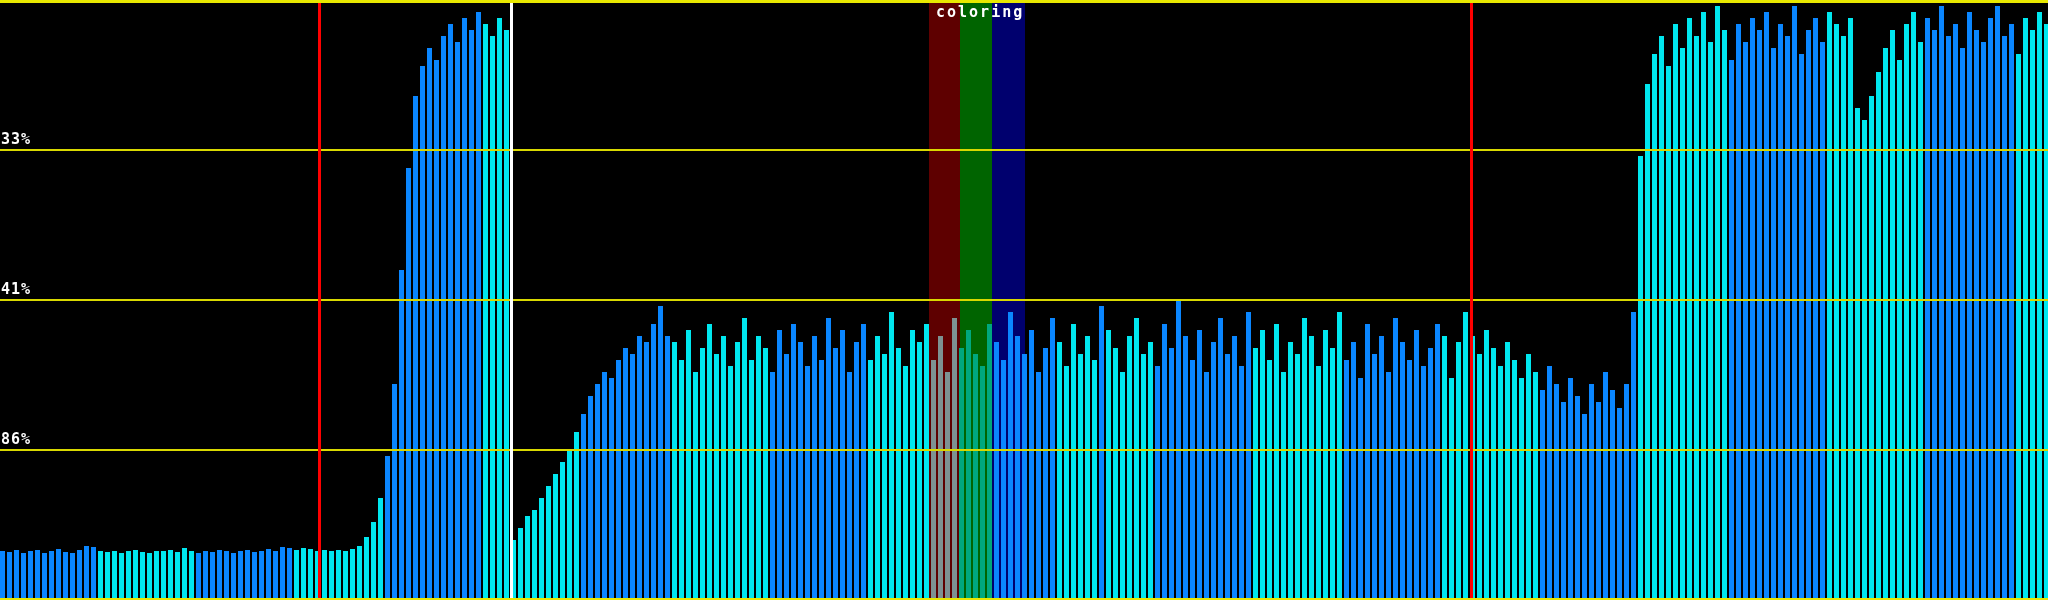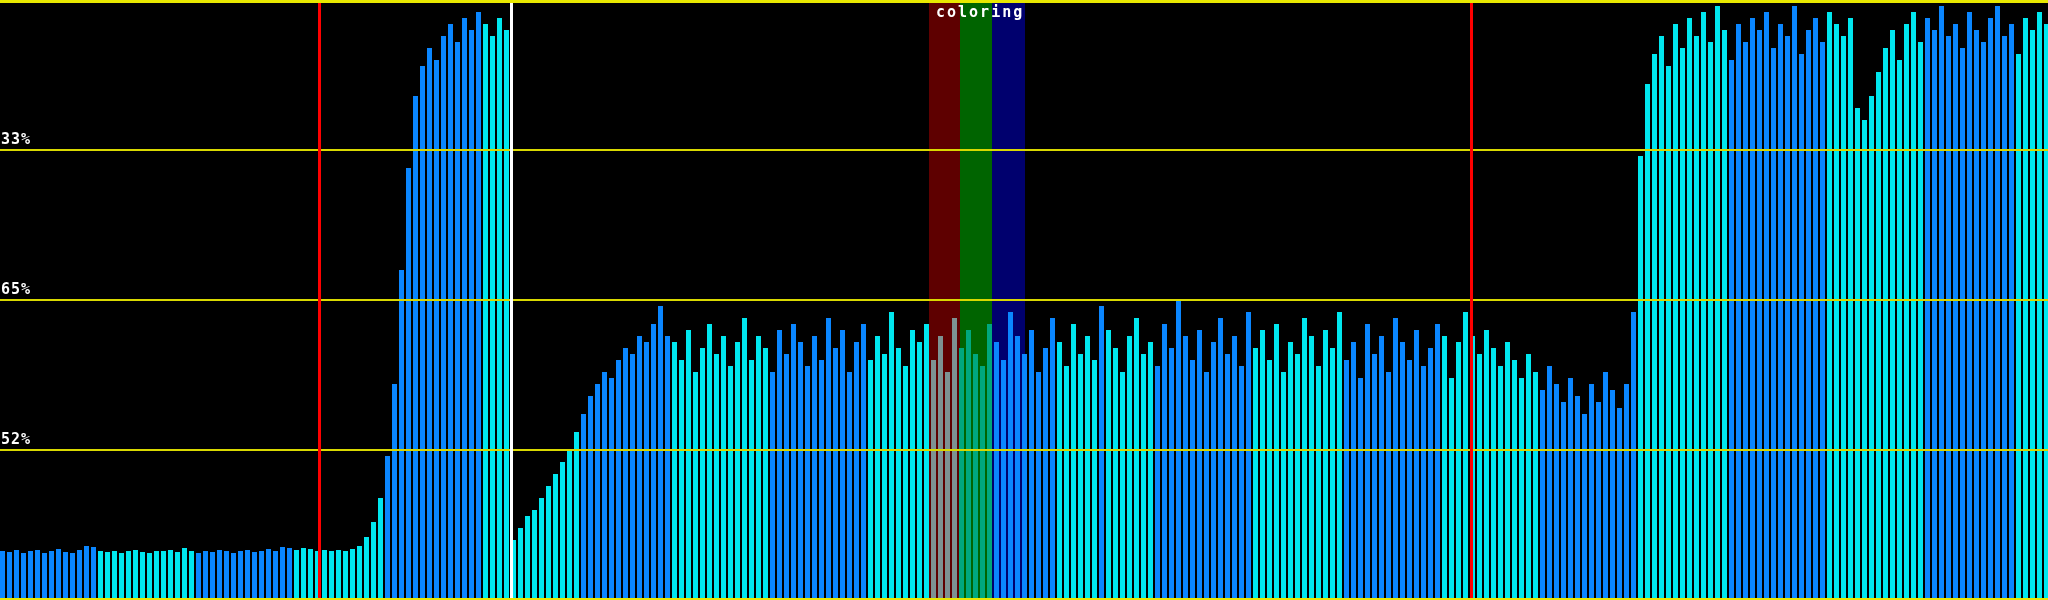--- a/index.html
+++ b/index.html
@@ -318,23 +318,23 @@
       <div class="bar" style="left: 2016px; width: 5px; height: 546px; background: rgb(0, 231, 239);"></div>
       <div class="bar" style="left: 2023px; width: 5px; height: 582px; background: rgb(0, 231, 239);"></div>
       <div class="bar" style="left: 2030px; width: 5px; height: 570px; background: rgb(0, 231, 239);"></div>
       <div class="bar" style="left: 2037px; width: 5px; height: 588px; background: rgb(0, 231, 239);"></div>
       <div class="bar" style="left: 2044px; width: 5px; height: 576px; background: rgb(0, 231, 239);"></div>
     </div>
   <div class="layer">
       <div class="gridline" style="top: 149px; background: rgb(217, 217, 0);"></div>
       <div class="tick-label" style="left: 1px; top: 132px; color: rgb(255, 255, 255);">33%</div>
       <div class="gridline" style="top: 299px; background: rgb(217, 217, 0);"></div>
-      <div class="tick-label" style="left: 1px; top: 282px; color: rgb(255, 255, 255);">65%</div>
+      <div class="tick-label" style="left: 1px; top: 282px; color: rgb(255, 255, 255);">41%</div>
       <div class="gridline" style="top: 449px; background: rgb(217, 217, 0);"></div>
-      <div class="tick-label" style="left: 1px; top: 432px; color: rgb(255, 255, 255);">52%</div>
+      <div class="tick-label" style="left: 1px; top: 432px; color: rgb(255, 255, 255);">86%</div>
     </div>
   <div class="layer">
       <div class="vline" style="left: 318px; background: rgb(255, 0, 0);"></div>
       <div class="vline" style="left: 510px; background: rgb(255, 255, 255);"></div>
       <div class="vline" style="left: 1470px; background: rgb(255, 0, 0);"></div>
     </div>
   <div class="border-top" style="background: rgb(232, 232, 0);"></div>
   <div class="border-bottom" style="background: rgb(232, 232, 0);"></div>
   <div class="coloring-label" style="left: 936px; top: 4px; color: rgb(255, 255, 255);">coloring</div>
 </div>

